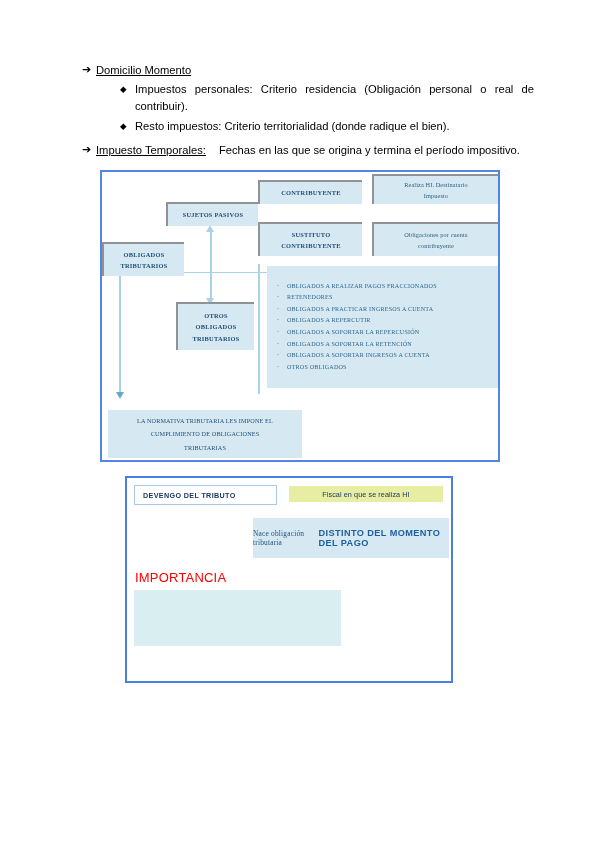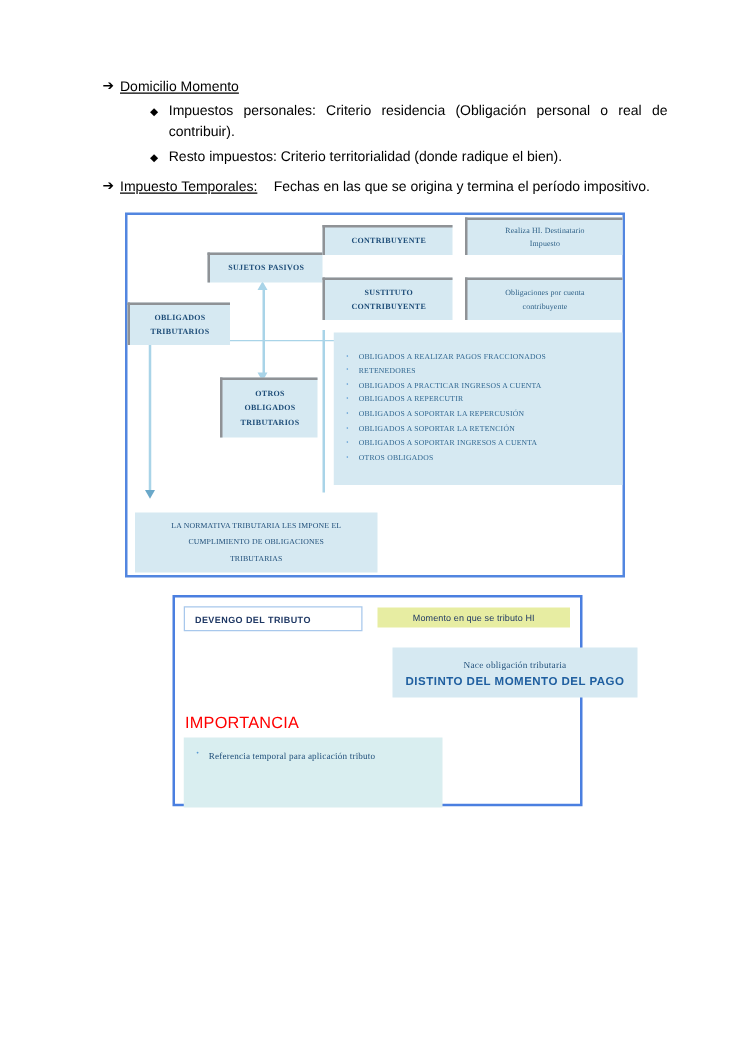--- a/index.html
+++ b/index.html
@@ -187,24 +187,24 @@
     width: 0; height: 0;
     border-left: 4.5px solid transparent;
     border-right: 4.5px solid transparent;
     border-top: 7px solid #6aa8c9;
   }
   .vline-list { left: 156px; top: 92px; width: 1.6px; height: 130px; }
 
   
   .frame2 {
     position: absolute;
-    left: 138px;
+    left: 125px;
     top: 476px;
     width: 328px;
-    height: 169px;
+    height: 207px;
     border: 2px solid #4a7fe0;
     background: #ffffff;
     box-sizing: border-box;
   }
   #box-devengo {
     position: absolute;
     left: 7px; top: 7px; width: 143px; height: 20px;
     border: 1px solid #a8c8ec;
     background: #ffffff;
     box-sizing: border-box;
@@ -228,25 +228,24 @@
     font-weight: normal;
     font-size: 7.2px;
     letter-spacing: 0.1px;
     color: #1f3864;
   }
   #box-nace {
     position: absolute;
     left: 126px; top: 40px; width: 196px; height: 40px;
     background: #d6e9f2;
     display: flex;
-    flex-direction: column;
+    flex-direction: row;
     align-items: center;
     justify-content: center;
     gap: 4px;
-    margin-left: 48px;
   }
   #box-nace .l1 {
     font-family: "Liberation Serif", serif;
     font-size: 7.4px;
     color: #1f4e79;
     letter-spacing: 0.2px;
   }
   #box-nace .l2 {
     font-family: Liberation Sans, sans-serif;
     font-weight: bold;
@@ -377,28 +376,27 @@
 CUMPLIMIENTO DE OBLIGACIONES
 TRIBUTARIAS</span>
   </div>
 
 </div>
 
 <div class="frame2">
 
   <div id="box-devengo">DEVENGO DEL TRIBUTO</div>
 
-  <div id="box-momento">Momento en que se tributo HI</div>
+  <div id="box-momento">Fiscal en que se realiza HI</div>
 
   <div id="box-nace">
     <span class="l1">Nace obligación tributaria</span>
     <span class="l2">DISTINTO DEL MOMENTO DEL PAGO</span>
   </div>
 
   <div id="importancia">IMPORTANCIA</div>
 
   <div id="box-importancia-list">
     <ul>
-      <li>Referencia temporal para aplicación tributo</li>
     </ul>
   </div>
 
 </div>
 
 </body></html>

